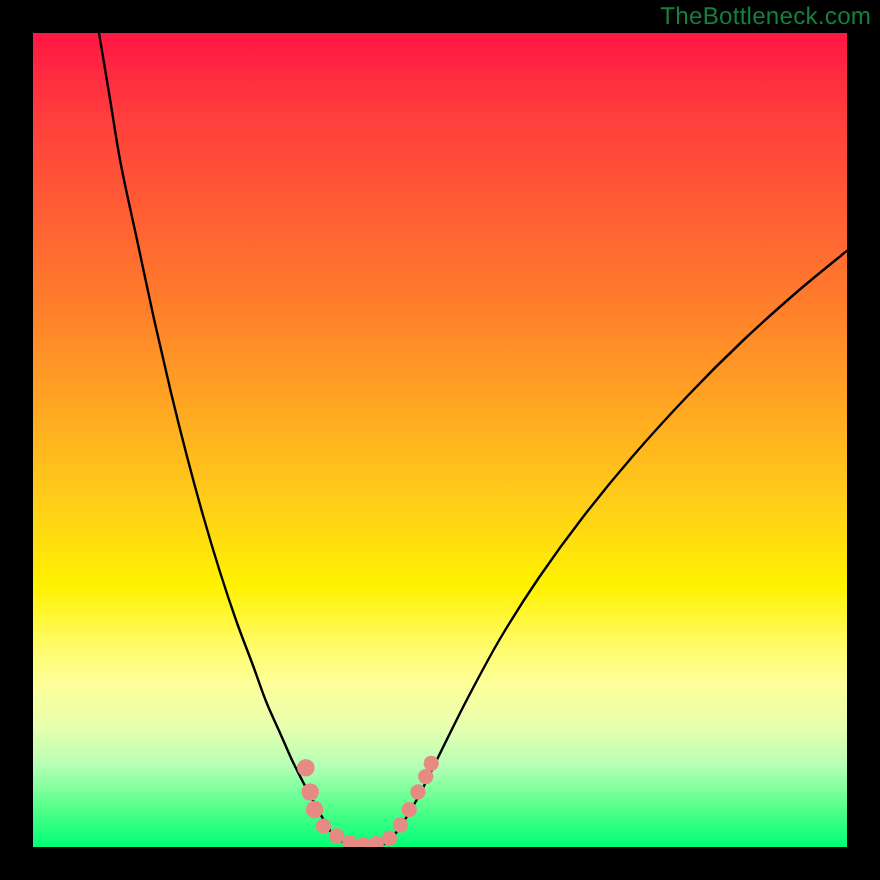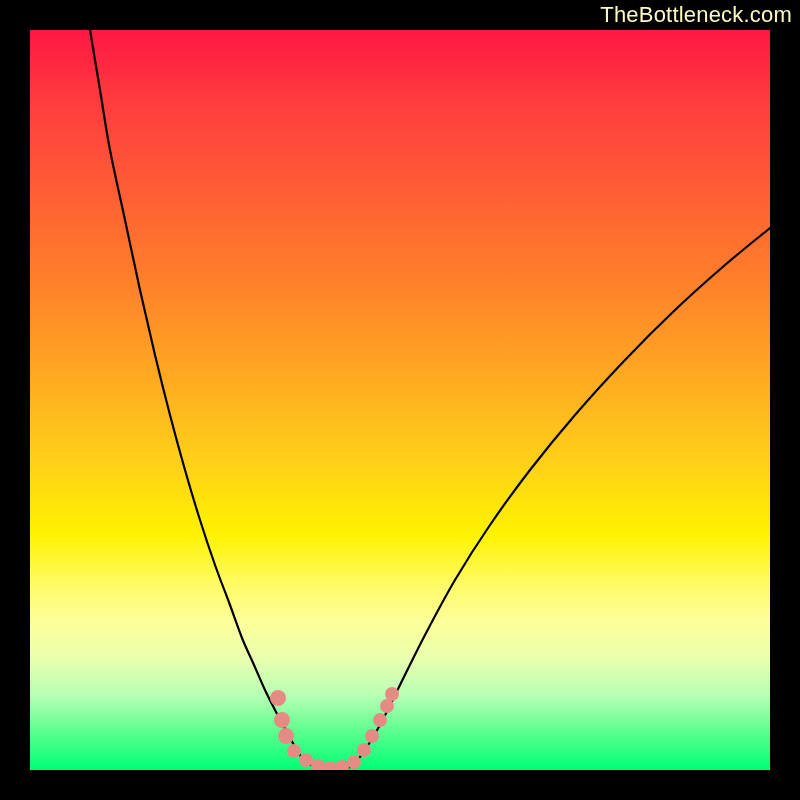--- a/index.html
+++ b/index.html
@@ -48,21 +48,21 @@
     position: absolute;
     top: 0;
     left: 0;
     width: 740px;
     height: 740px;
   }
   .attribution {
     position: absolute;
     top: 2px;
     right: 8px;
-    color: #fef9c3;
+    color: #15803d;
     font-size: 22px;
     font-weight: 500;
     letter-spacing: 0.2px;
     user-select: none;
   }
 </style>
 </head>
 <body>
 
 <div class="frame">

